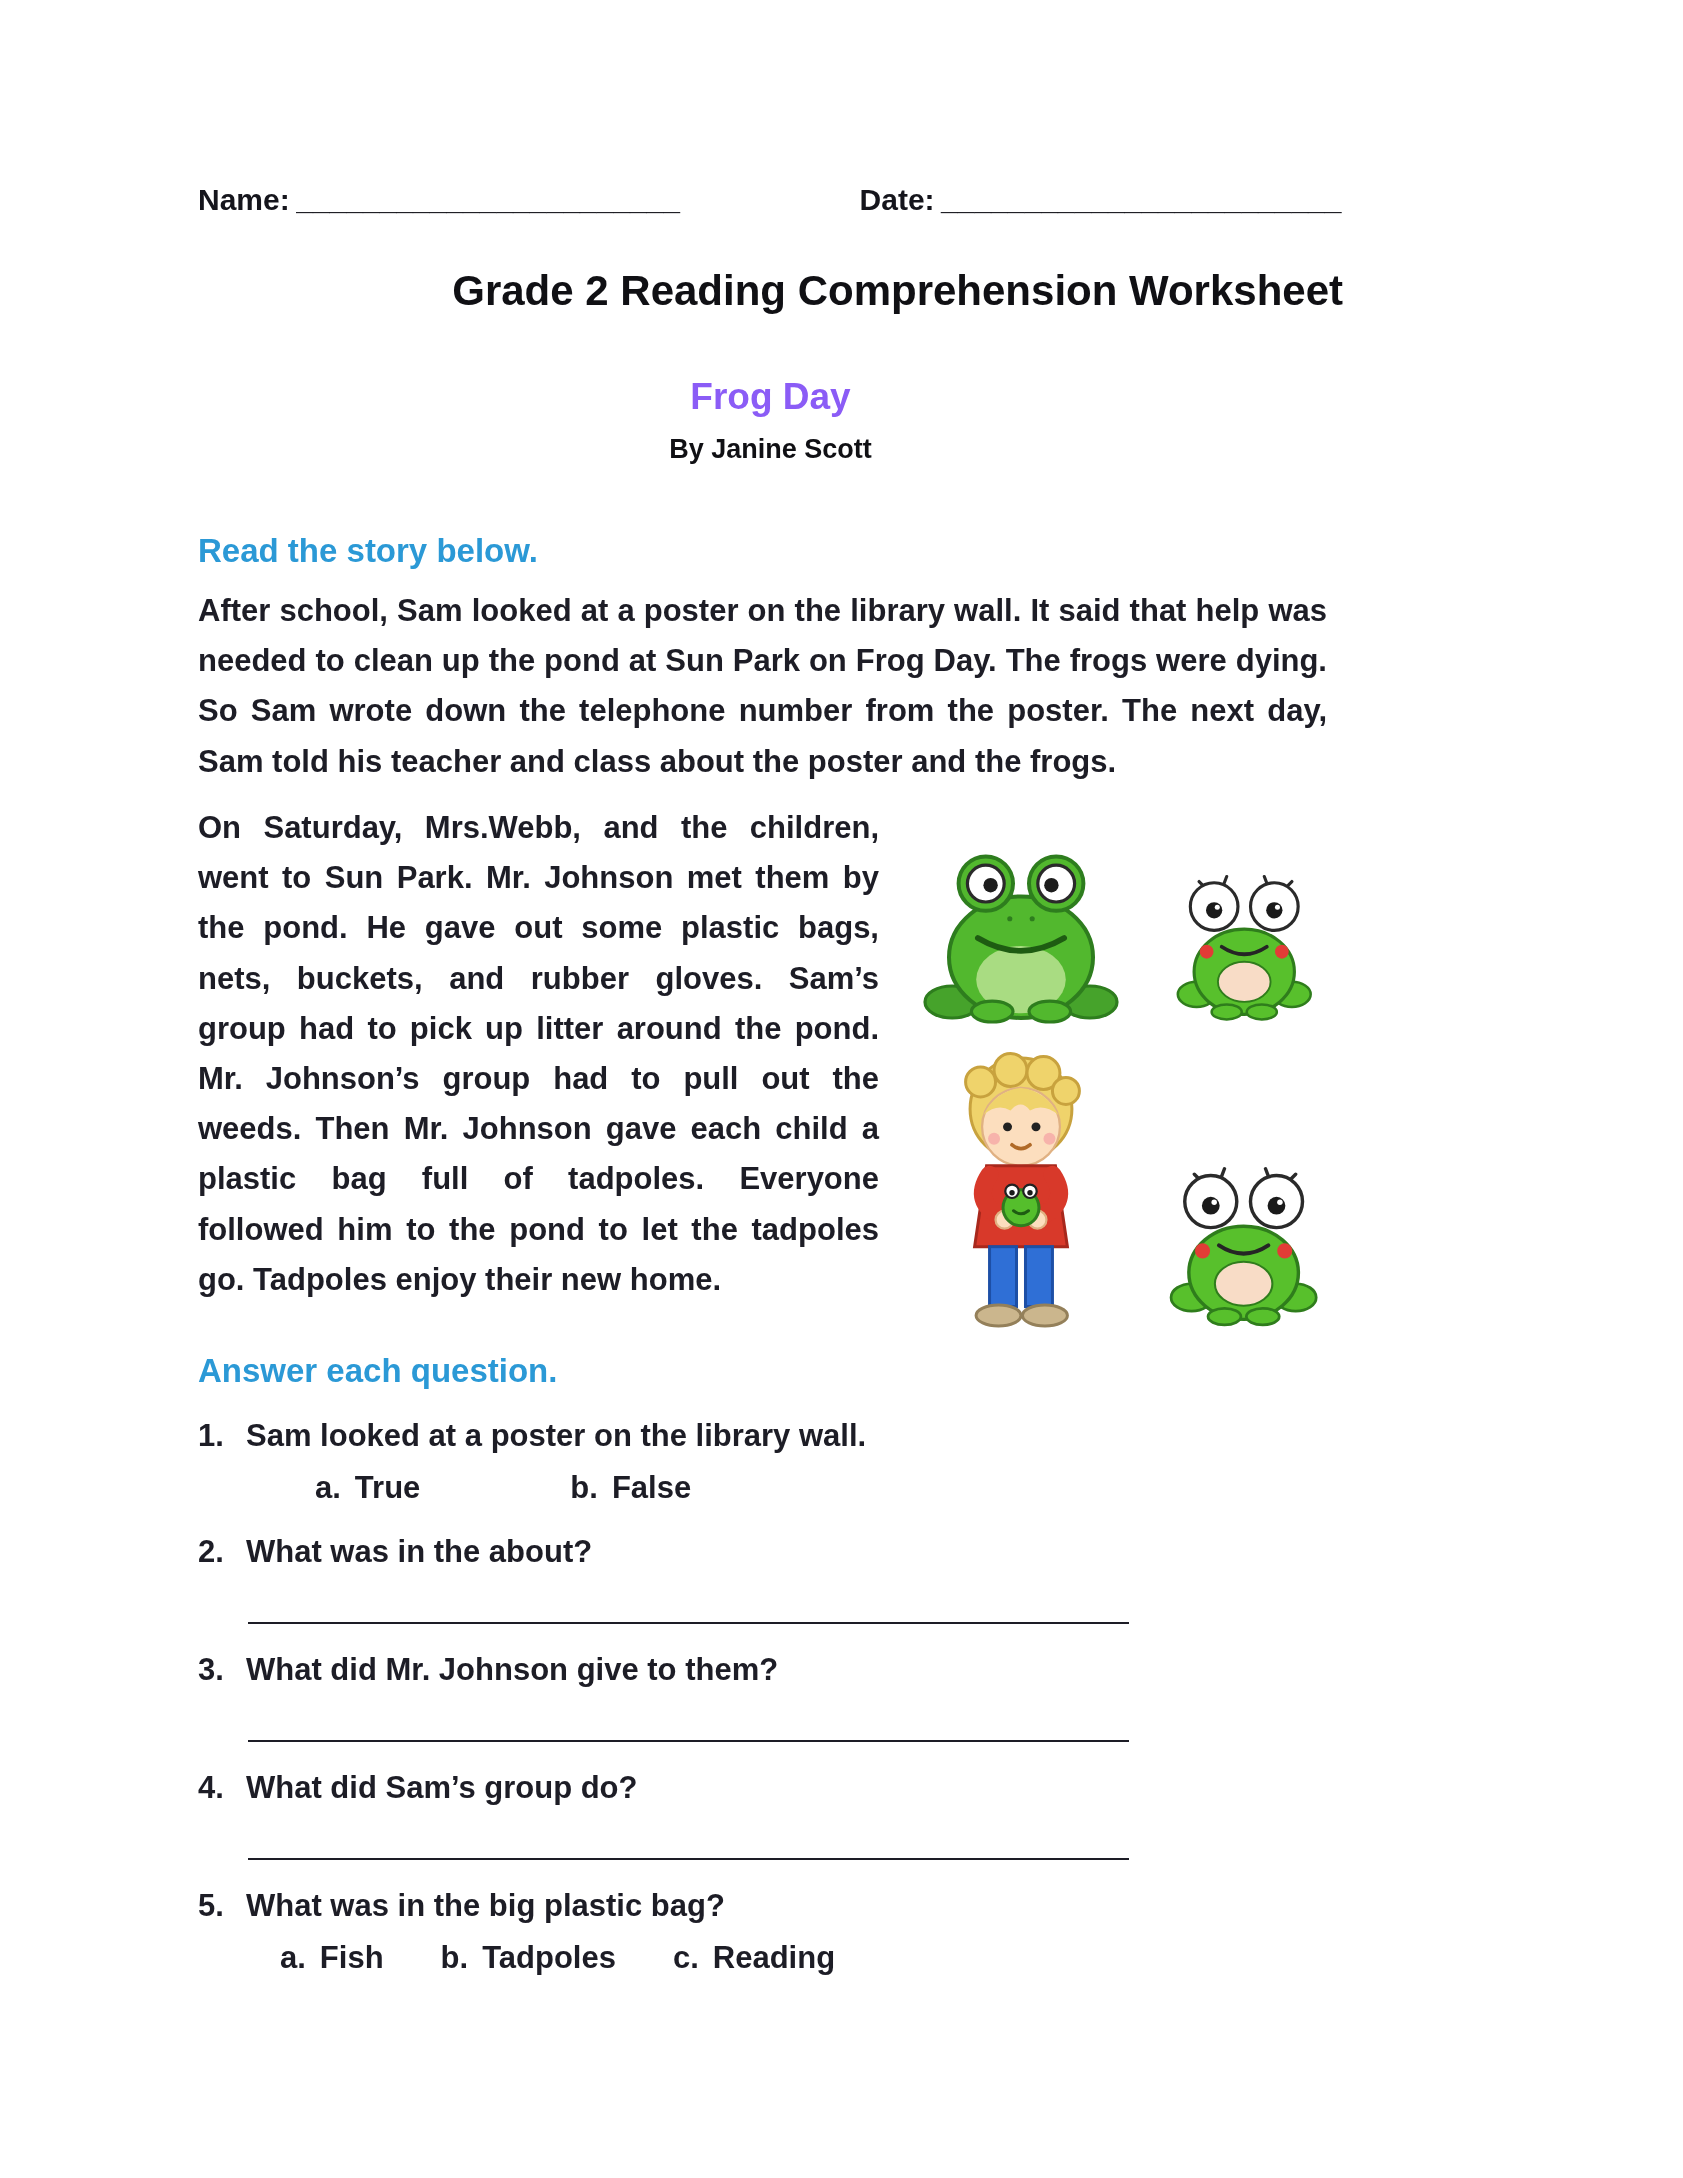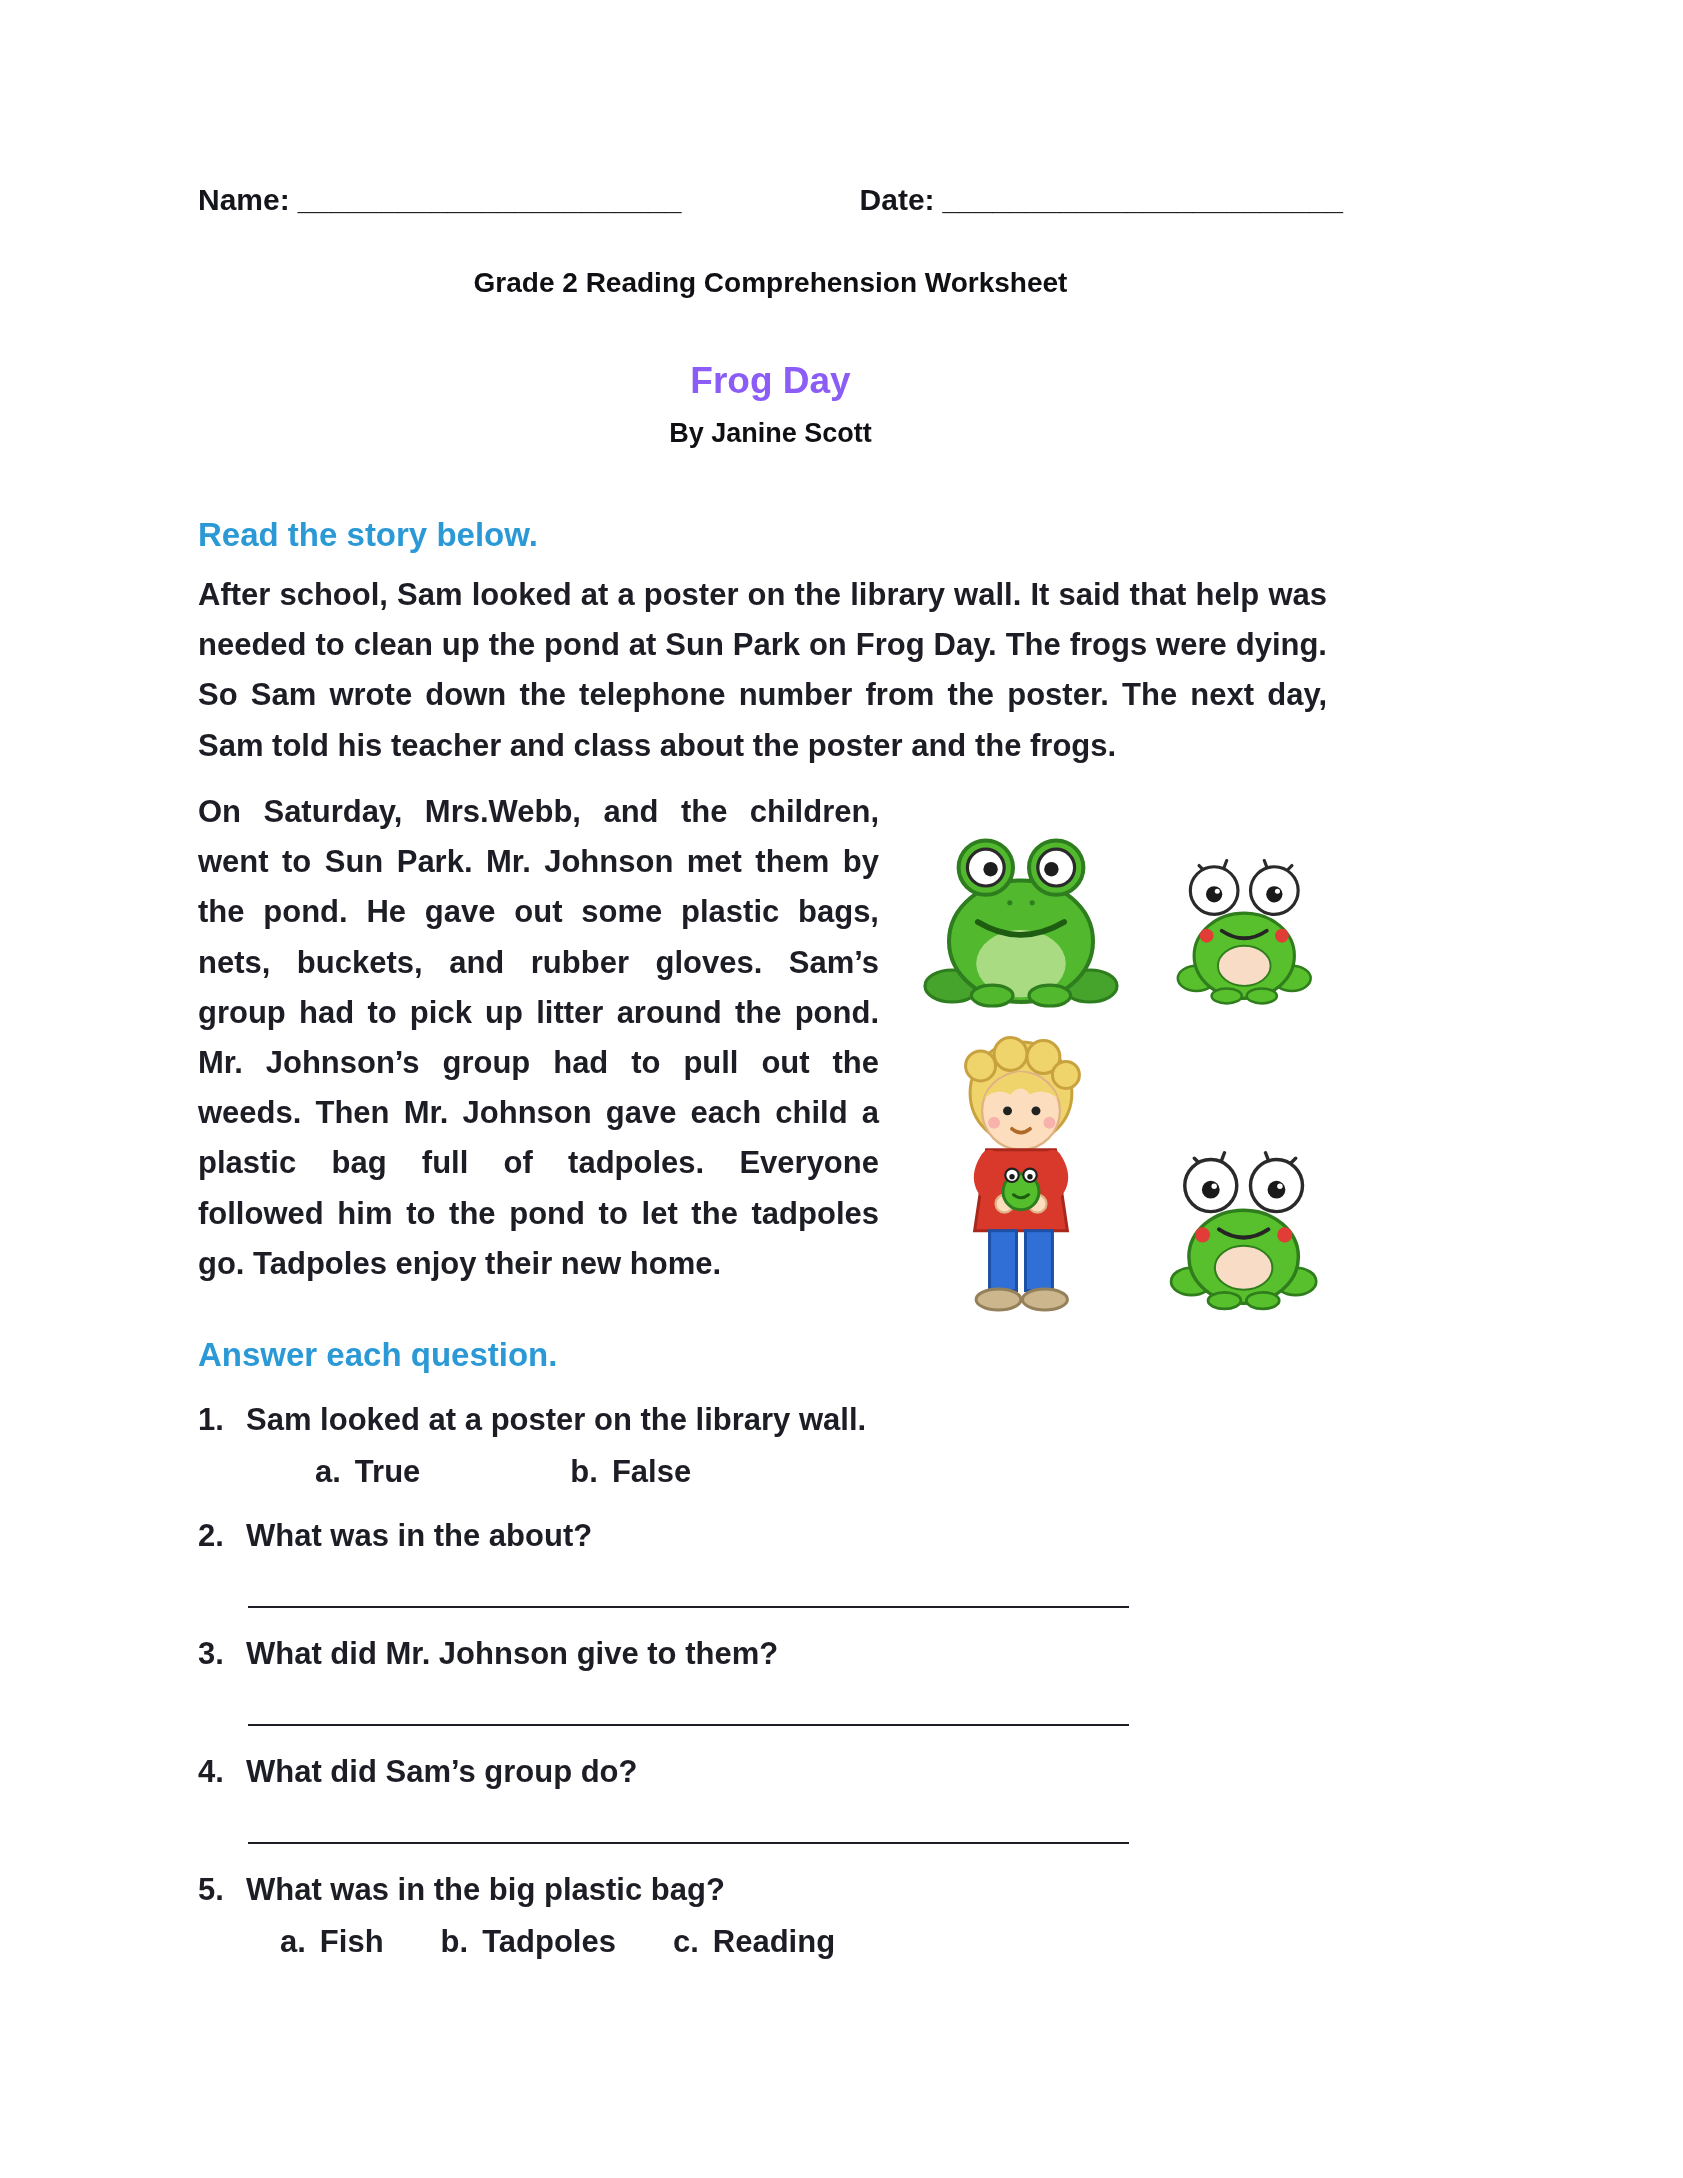--- a/index.html
+++ b/index.html
@@ -19,26 +19,26 @@
 
   
   .header-row {
     display: flex;
     justify-content: space-between;
     font-size: 30px;
     color: #15151c;
     white-space: nowrap;
   }
   .field { display: inline-flex; align-items: baseline; gap: 8px; }
-  .fill-line { letter-spacing: 0px; font-weight: 700; }
+  .fill-line { letter-spacing: 0px; font-weight: 700; font-style: italic; }
 
   
   .title {
-    text-align: center;
-    font-size: 28px;
+    text-align: right;
+    font-size: 42px;
     color: #101014;
     margin: 50px 0 0 0;
   }
   .story-title {
     text-align: center;
     font-size: 37px;
     color: #8b5cf6;
     margin: 61px 0 0 0;
   }
   .byline {

